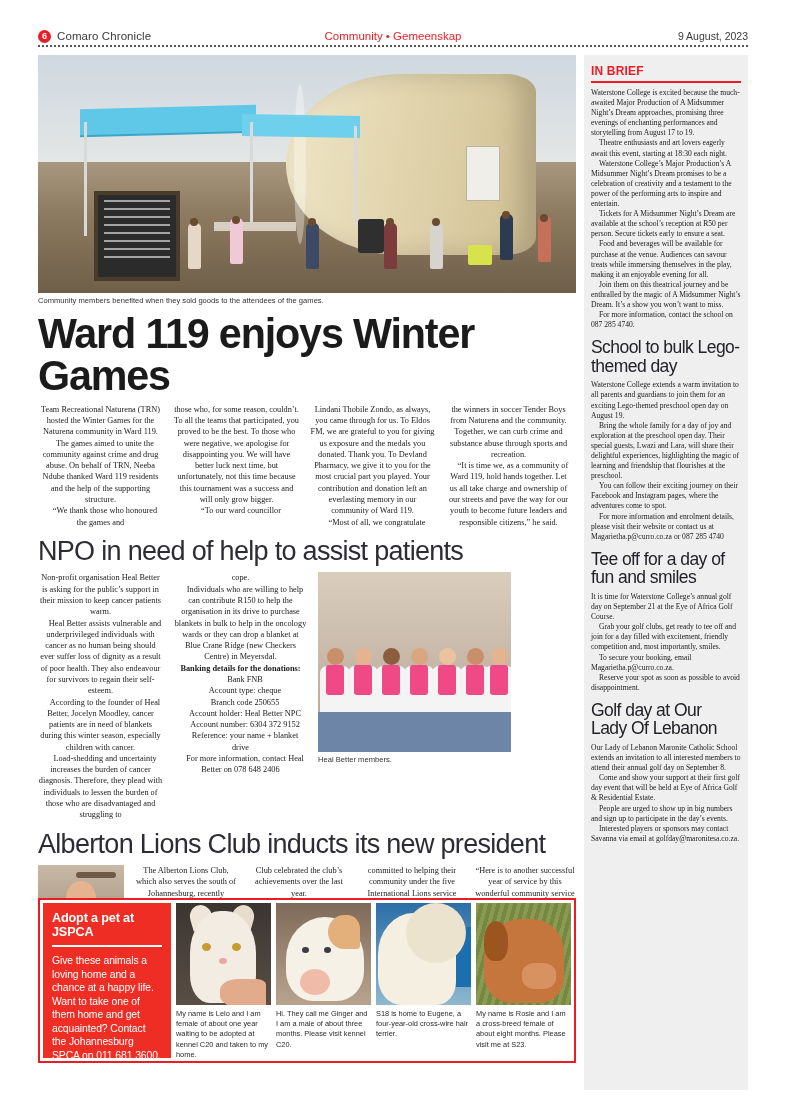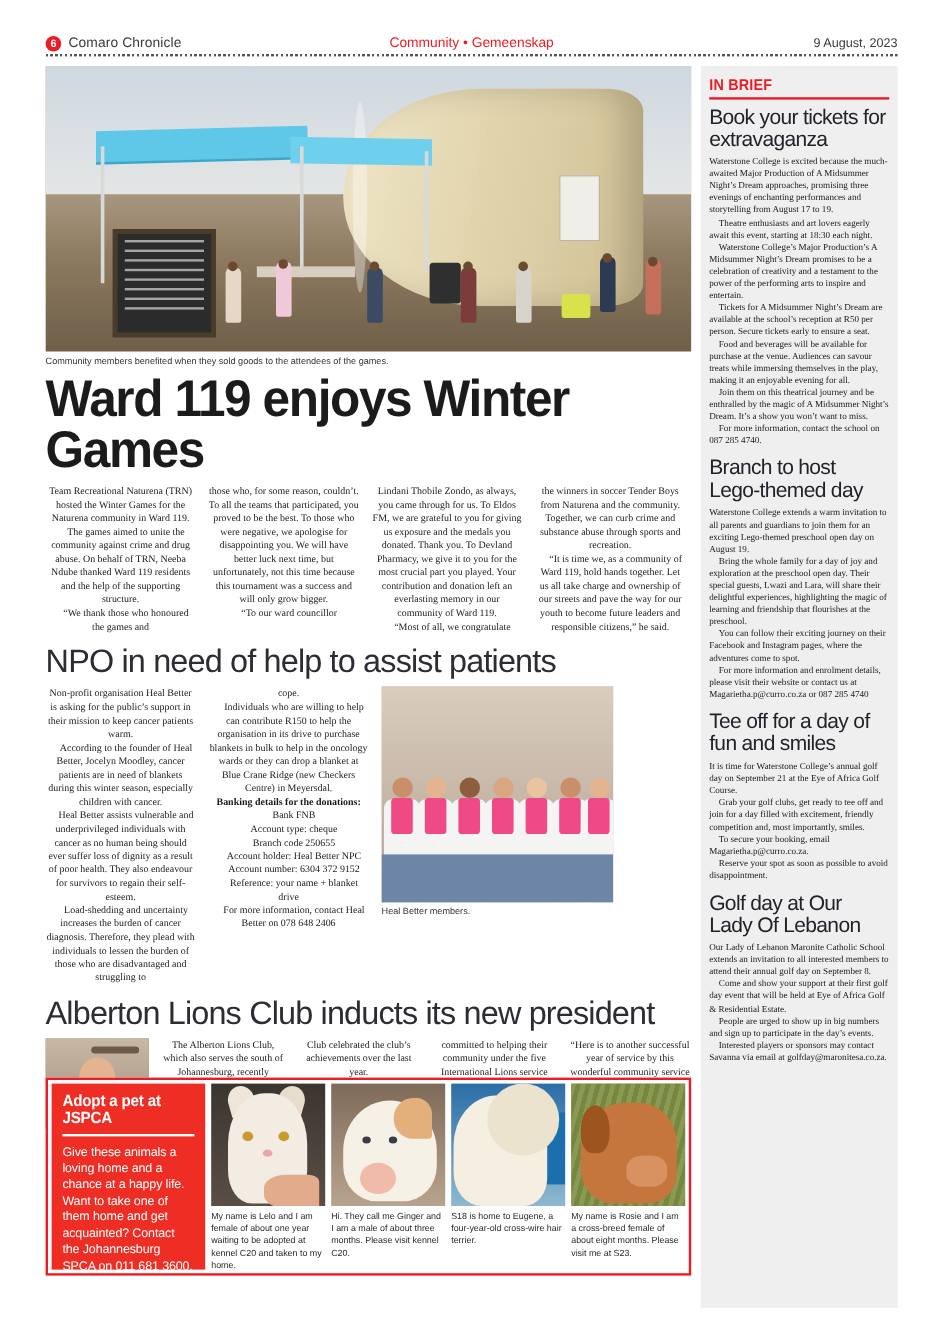--- a/index.html
+++ b/index.html
@@ -270,22 +270,22 @@
         <p class="noind">the winners in soccer Tender Boys from Naturena and the community. Together, we can curb crime and substance abuse through sports and recreation.</p>
         <p>“It is time we, as a community of Ward 119, hold hands together. Let us all take charge and ownership of our streets and pave the way for our youth to become future leaders and responsible citizens,” he said.</p>
       </div>
     </div>
 
     <h2 class="head-sub">NPO in need of help to assist patients</h2>
 
     <div class="cols">
       <div class="col" style="width:125px">
         <p class="noind">Non-profit organisation Heal Better is asking for the public’s support in their mission to keep cancer patients warm.</p>
+        <p>Heal Better assists vulnerable and underprivileged individuals with cancer as no human being should ever suffer loss of dignity as a result of poor health. They also endeavour for survivors to regain their self-esteem.</p>
         <p>According to the founder of Heal Better, Jocelyn Moodley, cancer patients are in need of blankets during this winter season, especially children with cancer.</p>
-        <p>Heal Better assists vulnerable and underprivileged individuals with cancer as no human being should ever suffer loss of dignity as a result of poor health. They also endeavour for survivors to regain their self-esteem.</p>
         <p>Load-shedding and uncertainty increases the burden of cancer diagnosis. Therefore, they plead with individuals to lessen the burden of those who are disadvantaged and struggling to</p>
       </div>
       <div class="col" style="width:133px">
         <p class="noind">cope.</p>
         <p>Individuals who are willing to help can contribute R150 to help the organisation in its drive to purchase blankets in bulk to help in the oncology wards or they can drop a blanket at Blue Crane Ridge (new Checkers Centre) in Meyersdal.</p>
         <p class="bold">Banking details for the donations:</p>
         <p>Bank FNB</p>
         <p>Account type: cheque</p>
         <p>Branch code 250655</p>
         <p>Account holder: Heal Better NPC</p>
@@ -370,34 +370,33 @@
         <p>Should you require further information on the Alberton Lions contact Tammy at 082 371 7053.</p>
       </div>
     </div>
   </div>
 
   <div class="side-col">
     <div class="inbrief-label">IN BRIEF</div>
     <div class="inbrief-rule"></div>
 
     <div>
-      <div class="side-head" style="margin-top:0">Book your tickets for extravaganza</div>
       <div class="side-body">
         <p class="noind">Waterstone College is excited because the much-awaited Major Production of A Midsummer Night’s Dream approaches, promising three evenings of enchanting performances and storytelling from August 17 to 19.</p>
         <p>Theatre enthusiasts and art lovers eagerly await this event, starting at 18:30 each night.</p>
         <p>Waterstone College’s Major Production’s A Midsummer Night’s Dream promises to be a celebration of creativity and a testament to the power of the performing arts to inspire and entertain.</p>
         <p>Tickets for A Midsummer Night’s Dream are available at the school’s reception at R50 per person. Secure tickets early to ensure a seat.</p>
         <p>Food and beverages will be available for purchase at the venue. Audiences can savour treats while immersing themselves in the play, making it an enjoyable evening for all.</p>
         <p>Join them on this theatrical journey and be enthralled by the magic of A Midsummer Night’s Dream. It’s a show you won’t want to miss.</p>
         <p>For more information, contact the school on 087 285 4740.</p>
       </div>
     </div>
 
     <div>
-      <div class="side-head">Branch to host Lego-themed day</div>
+      <div class="side-head">School to bulk Lego-themed day</div>
       <div class="side-body">
         <p class="noind">Waterstone College extends a warm invitation to all parents and guardians to join them for an exciting Lego-themed preschool open day on August 19.</p>
         <p>Bring the whole family for a day of joy and exploration at the preschool open day. Their special guests, Lwazi and Lara, will share their delightful experiences, highlighting the magic of learning and friendship that flourishes at the preschool.</p>
         <p>You can follow their exciting journey on their Facebook and Instagram pages, where the adventures come to spot.</p>
         <p>For more information and enrolment details, please visit their website or contact us at Magarietha.p@curro.co.za or 087 285 4740</p>
       </div>
     </div>
 
     <div>
       <div class="side-head">Tee off for a day of fun and smiles</div>

